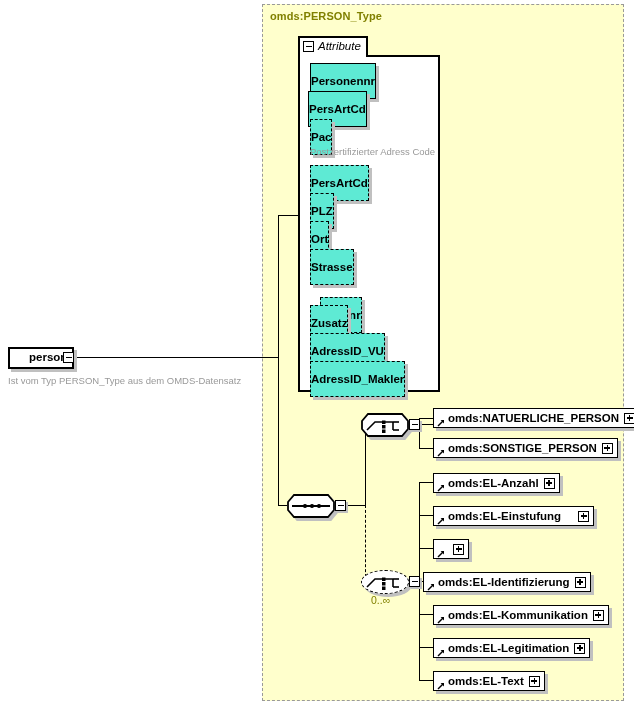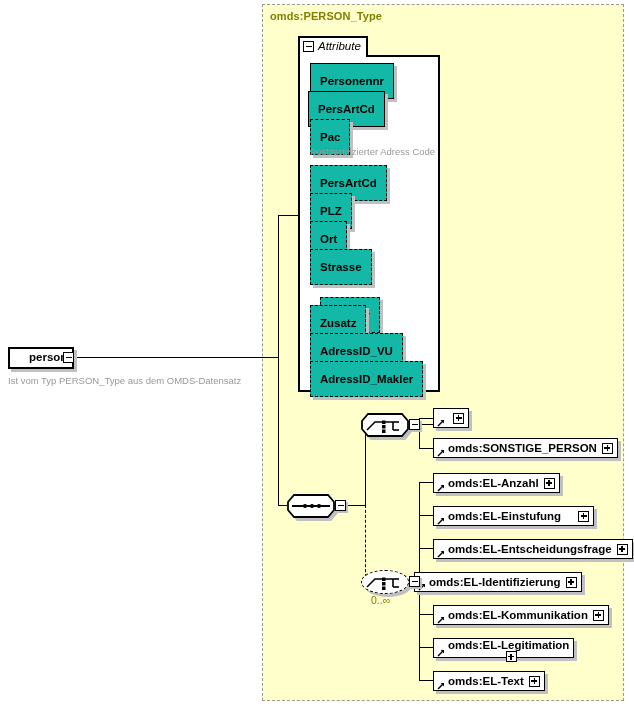--- a/index.html
+++ b/index.html
@@ -61,24 +61,24 @@
   }
   .toggle.plus::after{
     content:"";position:absolute;left:3.7px;top:1.5px;
     width:1.7px;height:6px;background:#000;
   }
   #attr-toggle{left:303px;top:41px;z-index:7;}
 
   
   .attr{
     height:36px;
-    background:#14b8a6;
+    background:#5eead4;
     box-sizing:border-box;
     display:flex;align-items:center;
-    padding:0 9px;
+    padding:0 0;
     font-size:11.5px;font-weight:bold;color:#000;
     white-space:nowrap;
     box-shadow:3px 3px 0 0 #c0c0c0;
     z-index:5;
   }
   .attr.req{border:1.8px solid #000000;}
   .attr.opt{border:1.6px dashed #000000;}
 
   .annot{
     font-size:9.5px;color:#999999;white-space:nowrap;z-index:5;
@@ -263,20 +263,21 @@
 </div>
 <div class="abs toggle comp-toggle" style="left:409px;top:576px;"></div>
 <div class="abs card" style="left:371px;top:594px;">0..∞</div>
 
 <div id="elem-list">
     <div class="abs elem" style="left: 433px; top: 408px; position: absolute;">
       <span class="ref-arrow"><svg width="8" height="8" viewBox="0 0 8 8">
           <path d="M1,7 L6,2" stroke="#000" stroke-width="1.5" fill="none"></path>
           <path d="M7,1 L7,4.4 L3.6,1 Z" fill="#000"></path>
         </svg></span>
+      <span>omds:NATUERLICHE_PERSON</span>
       <span class="toggle plus etoggle"></span>
     </div>
     <div class="abs elem" style="left: 433px; top: 438px; position: absolute;">
       <span class="ref-arrow"><svg width="8" height="8" viewBox="0 0 8 8">
           <path d="M1,7 L6,2" stroke="#000" stroke-width="1.5" fill="none"></path>
           <path d="M7,1 L7,4.4 L3.6,1 Z" fill="#000"></path>
         </svg></span>
       <span>omds:SONSTIGE_PERSON</span>
       <span class="toggle plus etoggle"></span>
     </div>
@@ -294,40 +295,39 @@
           <path d="M7,1 L7,4.4 L3.6,1 Z" fill="#000"></path>
         </svg></span>
       <span>omds:EL-Einstufung</span>
       <span class="toggle plus etoggle"></span>
     </div>
     <div class="abs elem" style="left: 433px; top: 539px; position: absolute;">
       <span class="ref-arrow"><svg width="8" height="8" viewBox="0 0 8 8">
           <path d="M1,7 L6,2" stroke="#000" stroke-width="1.5" fill="none"></path>
           <path d="M7,1 L7,4.4 L3.6,1 Z" fill="#000"></path>
         </svg></span>
-      <span>omds:EL-Entscheidungsfrage</span>
-      <span class="toggle plus etoggle"></span>
-    </div>
-    <div class="abs elem" style="left: 414px; top: 572px; position: absolute;">
+      <span class="toggle plus etoggle"></span>
+    </div>
+    <div class="abs elem" style="left: 423px; top: 572px; position: absolute;">
       <span class="ref-arrow"><svg width="8" height="8" viewBox="0 0 8 8">
           <path d="M1,7 L6,2" stroke="#000" stroke-width="1.5" fill="none"></path>
           <path d="M7,1 L7,4.4 L3.6,1 Z" fill="#000"></path>
         </svg></span>
       <span>omds:EL-Identifizierung</span>
       <span class="toggle plus etoggle"></span>
     </div>
     <div class="abs elem" style="left: 433px; top: 605px; position: absolute;">
       <span class="ref-arrow"><svg width="8" height="8" viewBox="0 0 8 8">
           <path d="M1,7 L6,2" stroke="#000" stroke-width="1.5" fill="none"></path>
           <path d="M7,1 L7,4.4 L3.6,1 Z" fill="#000"></path>
         </svg></span>
       <span>omds:EL-Kommunikation</span>
       <span class="toggle plus etoggle"></span>
     </div>
-    <div class="abs elem" style="left: 433px; top: 638px; position: absolute; flex-direction: column;">
+    <div class="abs elem" style="left: 433px; top: 638px; position: absolute;">
       <span class="ref-arrow"><svg width="8" height="8" viewBox="0 0 8 8">
           <path d="M1,7 L6,2" stroke="#000" stroke-width="1.5" fill="none"></path>
           <path d="M7,1 L7,4.4 L3.6,1 Z" fill="#000"></path>
         </svg></span>
       <span>omds:EL-Legitimation</span>
       <span class="toggle plus etoggle"></span>
     </div>
     <div class="abs elem" style="left: 433px; top: 671px; position: absolute;">
       <span class="ref-arrow"><svg width="8" height="8" viewBox="0 0 8 8">
           <path d="M1,7 L6,2" stroke="#000" stroke-width="1.5" fill="none"></path>

